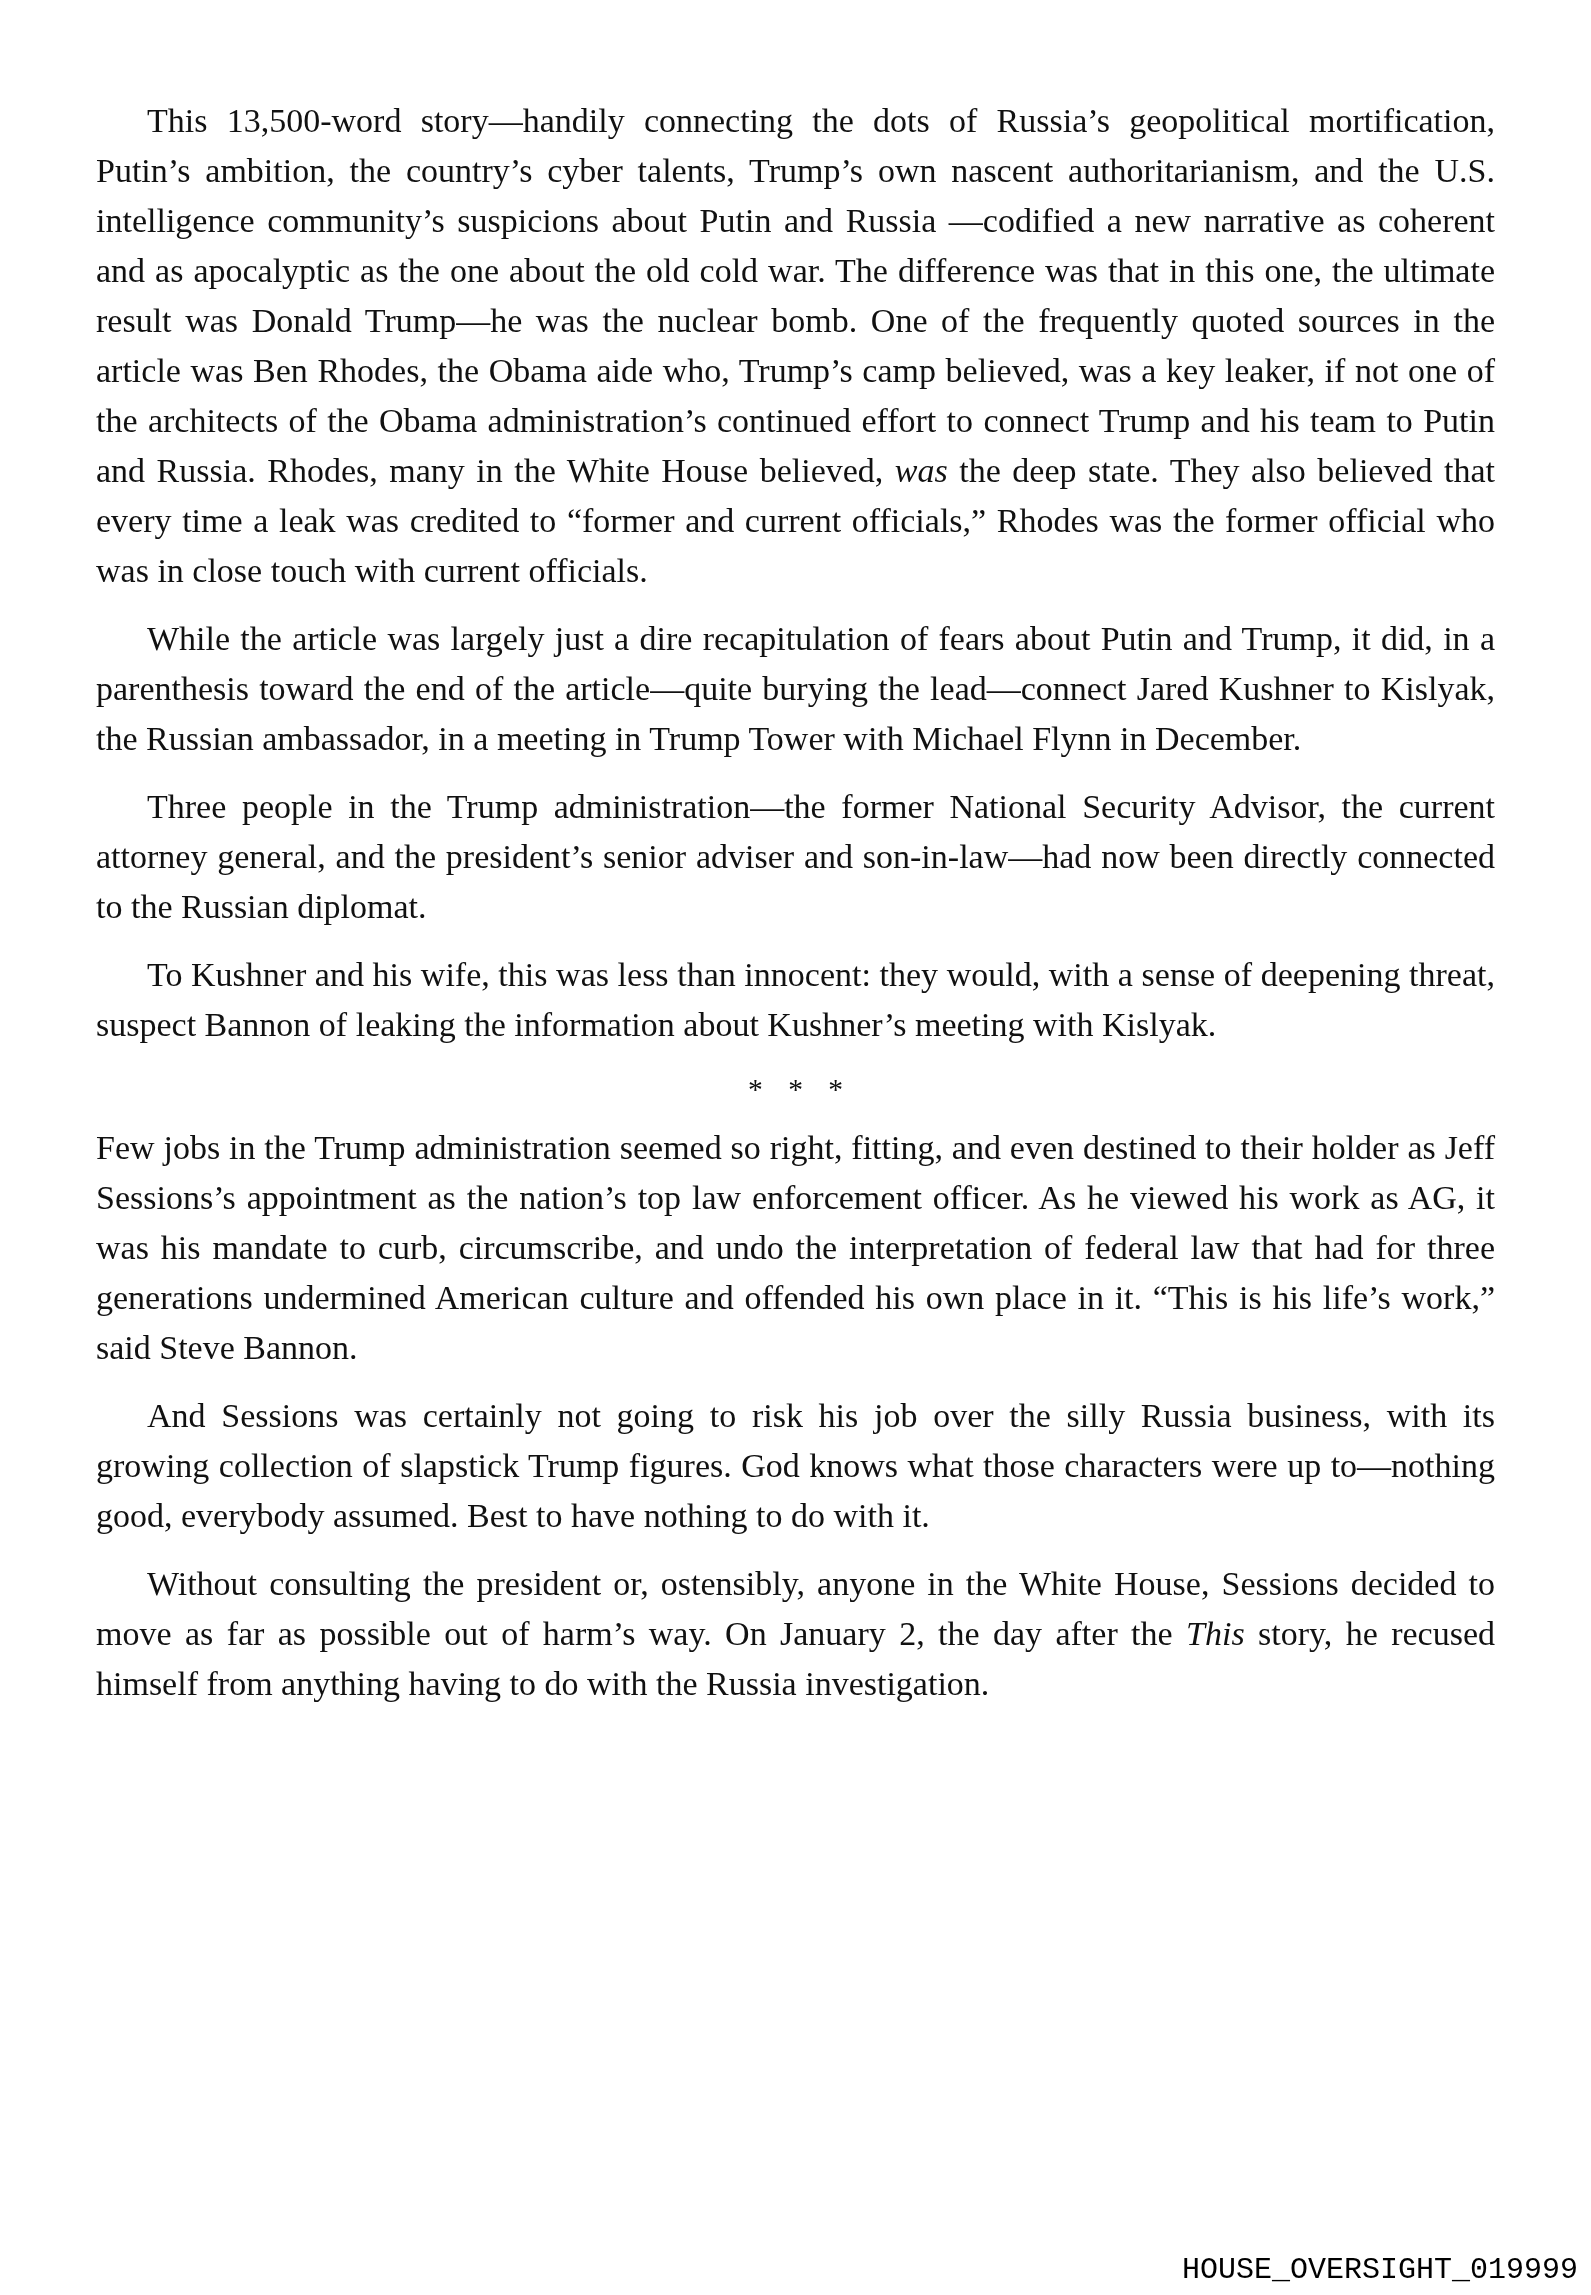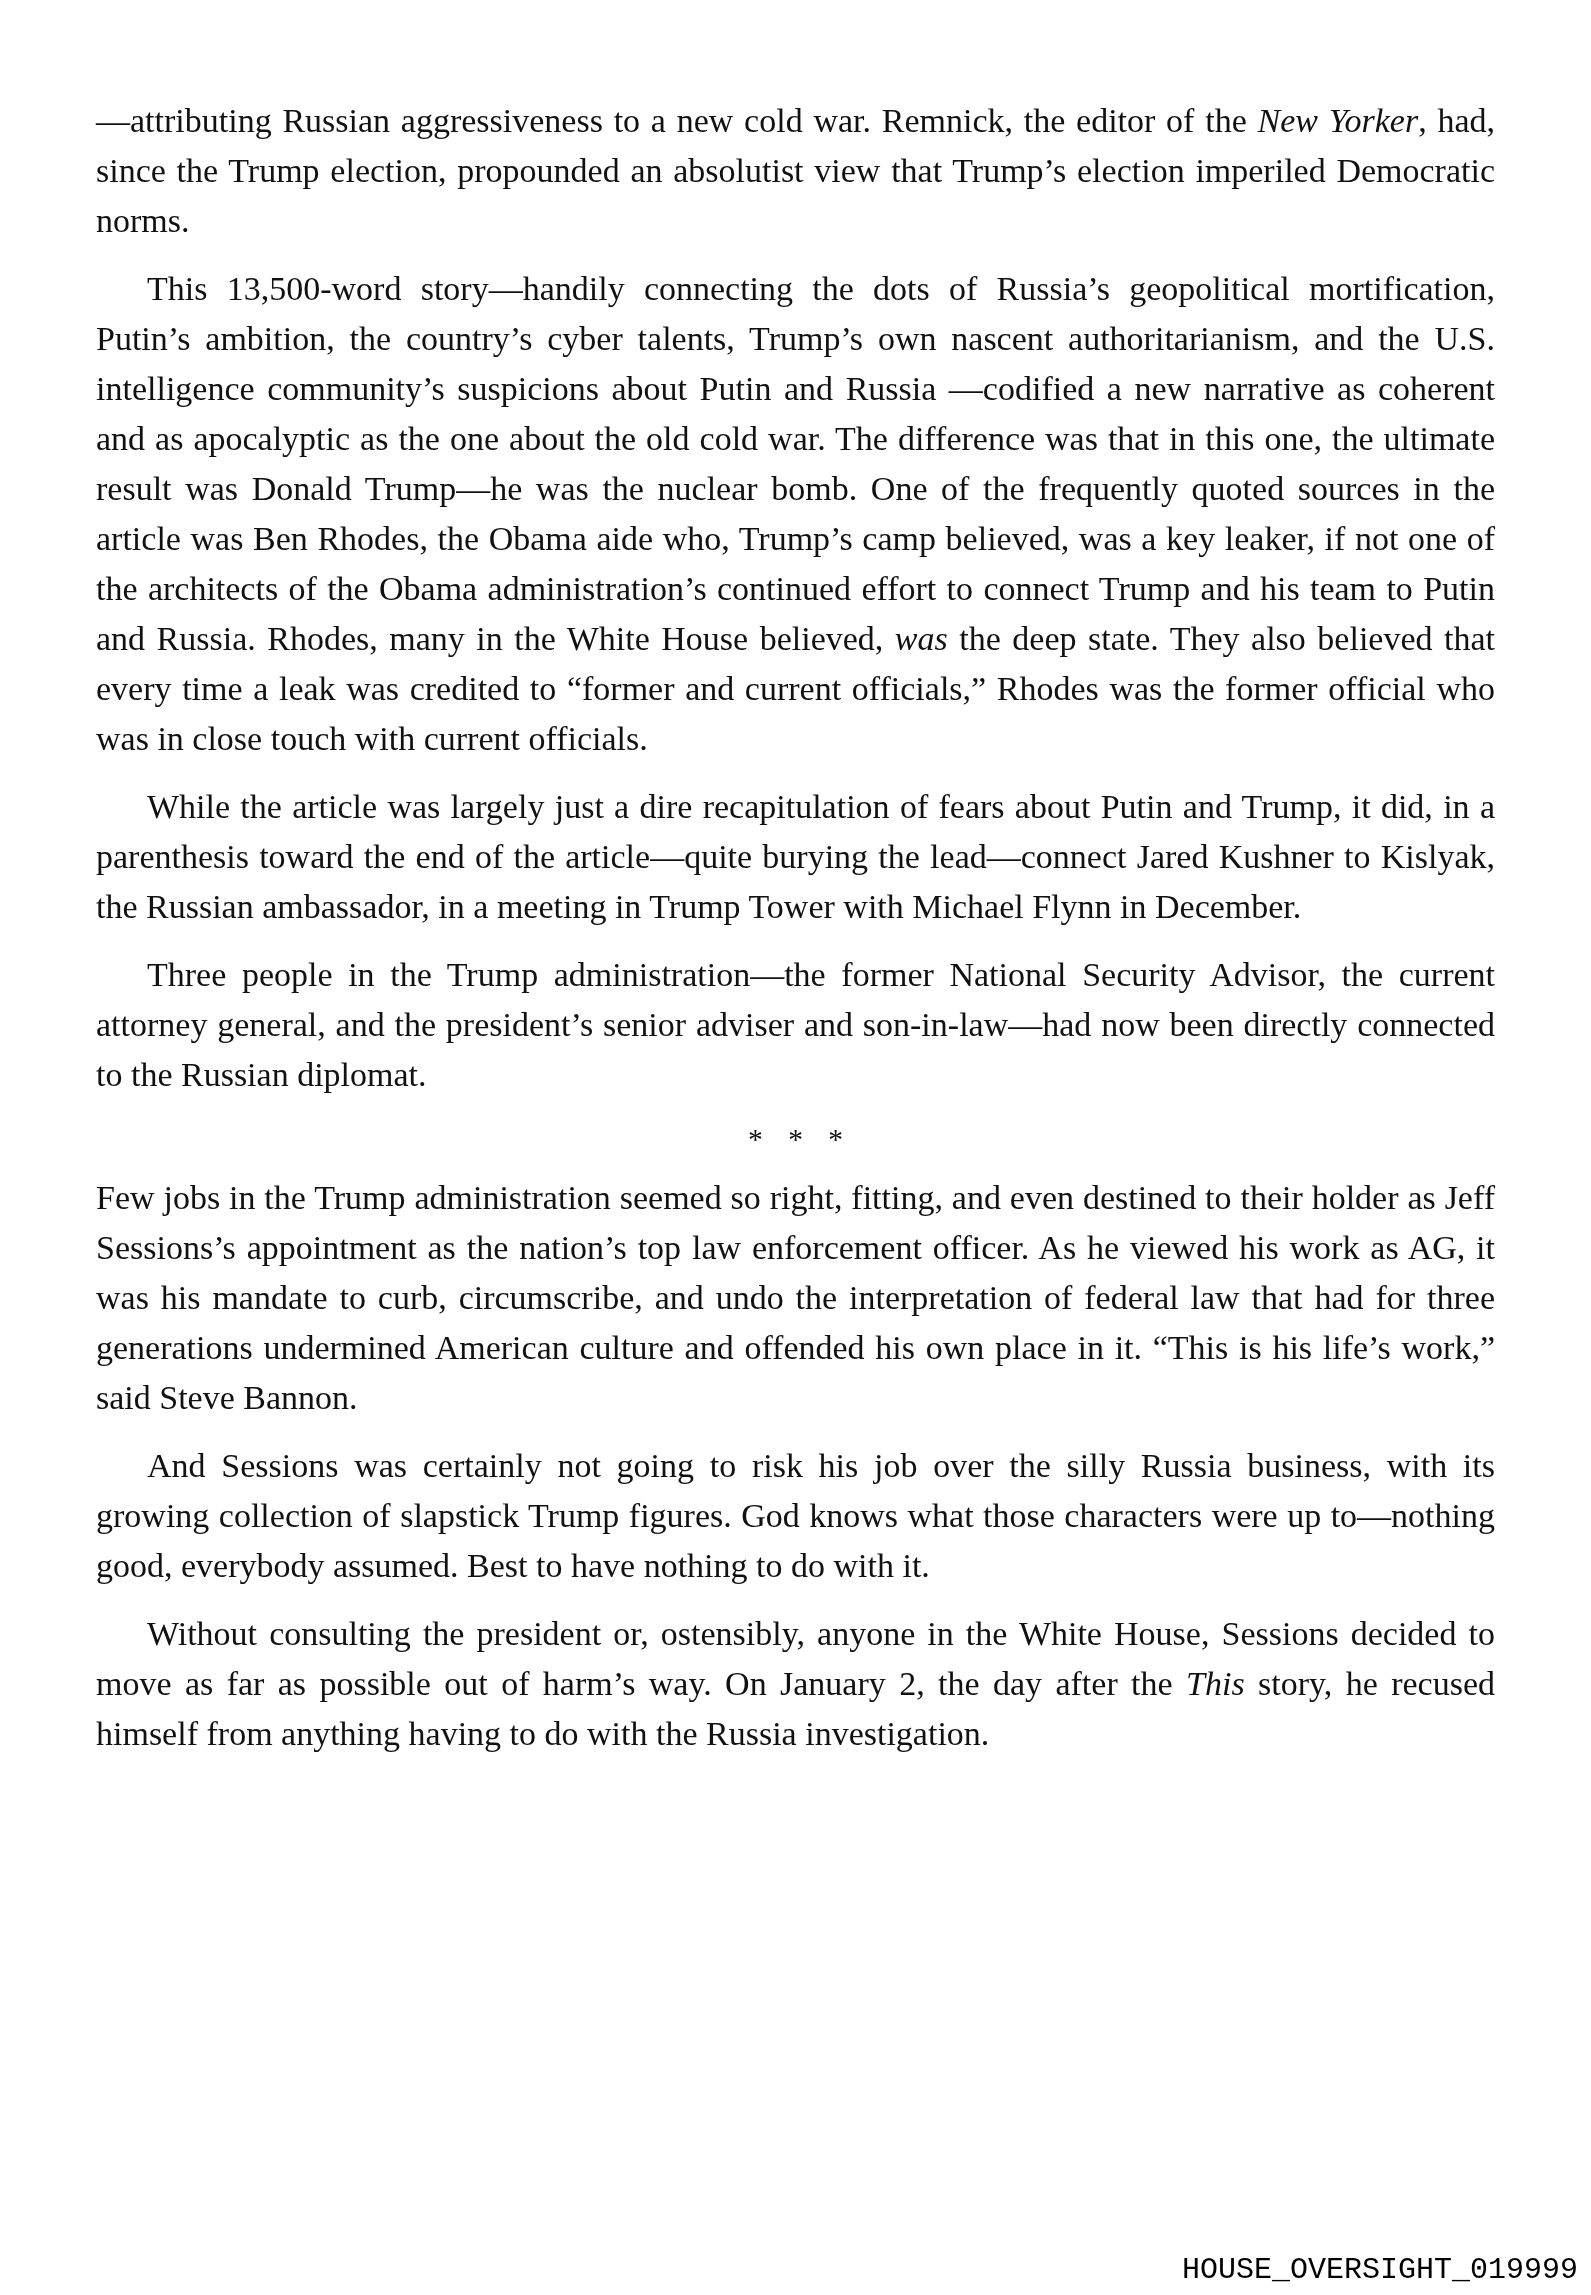--- a/index.html
+++ b/index.html
@@ -38,24 +38,24 @@
     font-size: 30px;
     color: #000000;
     letter-spacing: 0px;
   }
 </style>
 </head>
 <body>
 
 <div class="page">
   <div id="section-1">
-      <p class="para noindent"><span>—attributing Russian aggressiveness to a new cold war. Remnick, the editor of the </span><em>New Yorker</em><span>, had, since the Trump election, propounded an absolutist view that Trump’s election imperiled Democratic norms.</span></p>
       <p class="para"><span>This 13,500-word story—handily connecting the dots of Russia’s geopolitical mortification, Putin’s ambition, the country’s cyber talents, Trump’s own nascent authoritarianism, and the U.S. intelligence community’s suspicions about Putin and Russia —codified a new narrative as coherent and as apocalyptic as the one about the old cold war. The difference was that in this one, the ultimate result was Donald Trump—he was the nuclear bomb. One of the frequently quoted sources in the article was Ben Rhodes, the Obama aide who, Trump’s camp believed, was a key leaker, if not one of the architects of the Obama administration’s continued effort to connect Trump and his team to Putin and Russia. Rhodes, many in the White House believed, </span><em>was</em><span> the deep state. They also believed that every time a leak was credited to “former and current officials,” Rhodes was the former official who was in close touch with current officials.</span></p>
       <p class="para"><span>While the article was largely just a dire recapitulation of fears about Putin and Trump, it did, in a parenthesis toward the end of the article—quite burying the lead—connect Jared Kushner to Kislyak, the Russian ambassador, in a meeting in Trump Tower with Michael Flynn in December.</span></p>
       <p class="para"><span>Three people in the Trump administration—the former National Security Advisor, the current attorney general, and the president’s senior adviser and son-in-law—had now been directly connected to the Russian diplomat.</span></p>
+      <p class="para"><span>To Kushner and his wife, this was less than innocent: they would, with a sense of deepening threat, suspect Bannon of leaking the information about Kushner’s meeting with Kislyak.</span></p>
     </div>
   <div class="separator">* * *</div>
   <div id="section-2">
       <p class="para noindent"><span>Few jobs in the Trump administration seemed so right, fitting, and even destined to their holder as Jeff Sessions’s appointment as the nation’s top law enforcement officer. As he viewed his work as AG, it was his mandate to curb, circumscribe, and undo the interpretation of federal law that had for three generations undermined American culture and offended his own place in it. “This is his life’s work,” said Steve Bannon.</span></p>
       <p class="para"><span>And Sessions was certainly not going to risk his job over the silly Russia business, with its growing collection of slapstick Trump figures. God knows what those characters were up to—nothing good, everybody assumed. Best to have nothing to do with it.</span></p>
       <p class="para"><span>Without consulting the president or, ostensibly, anyone in the White House, Sessions decided to move as far as possible out of harm’s way. On January 2, the day after the </span><em>This</em><span> story, he recused himself from anything having to do with the Russia investigation.</span></p>
     </div>
 </div>
 
 <div class="footer">HOUSE_OVERSIGHT_019999</div>

